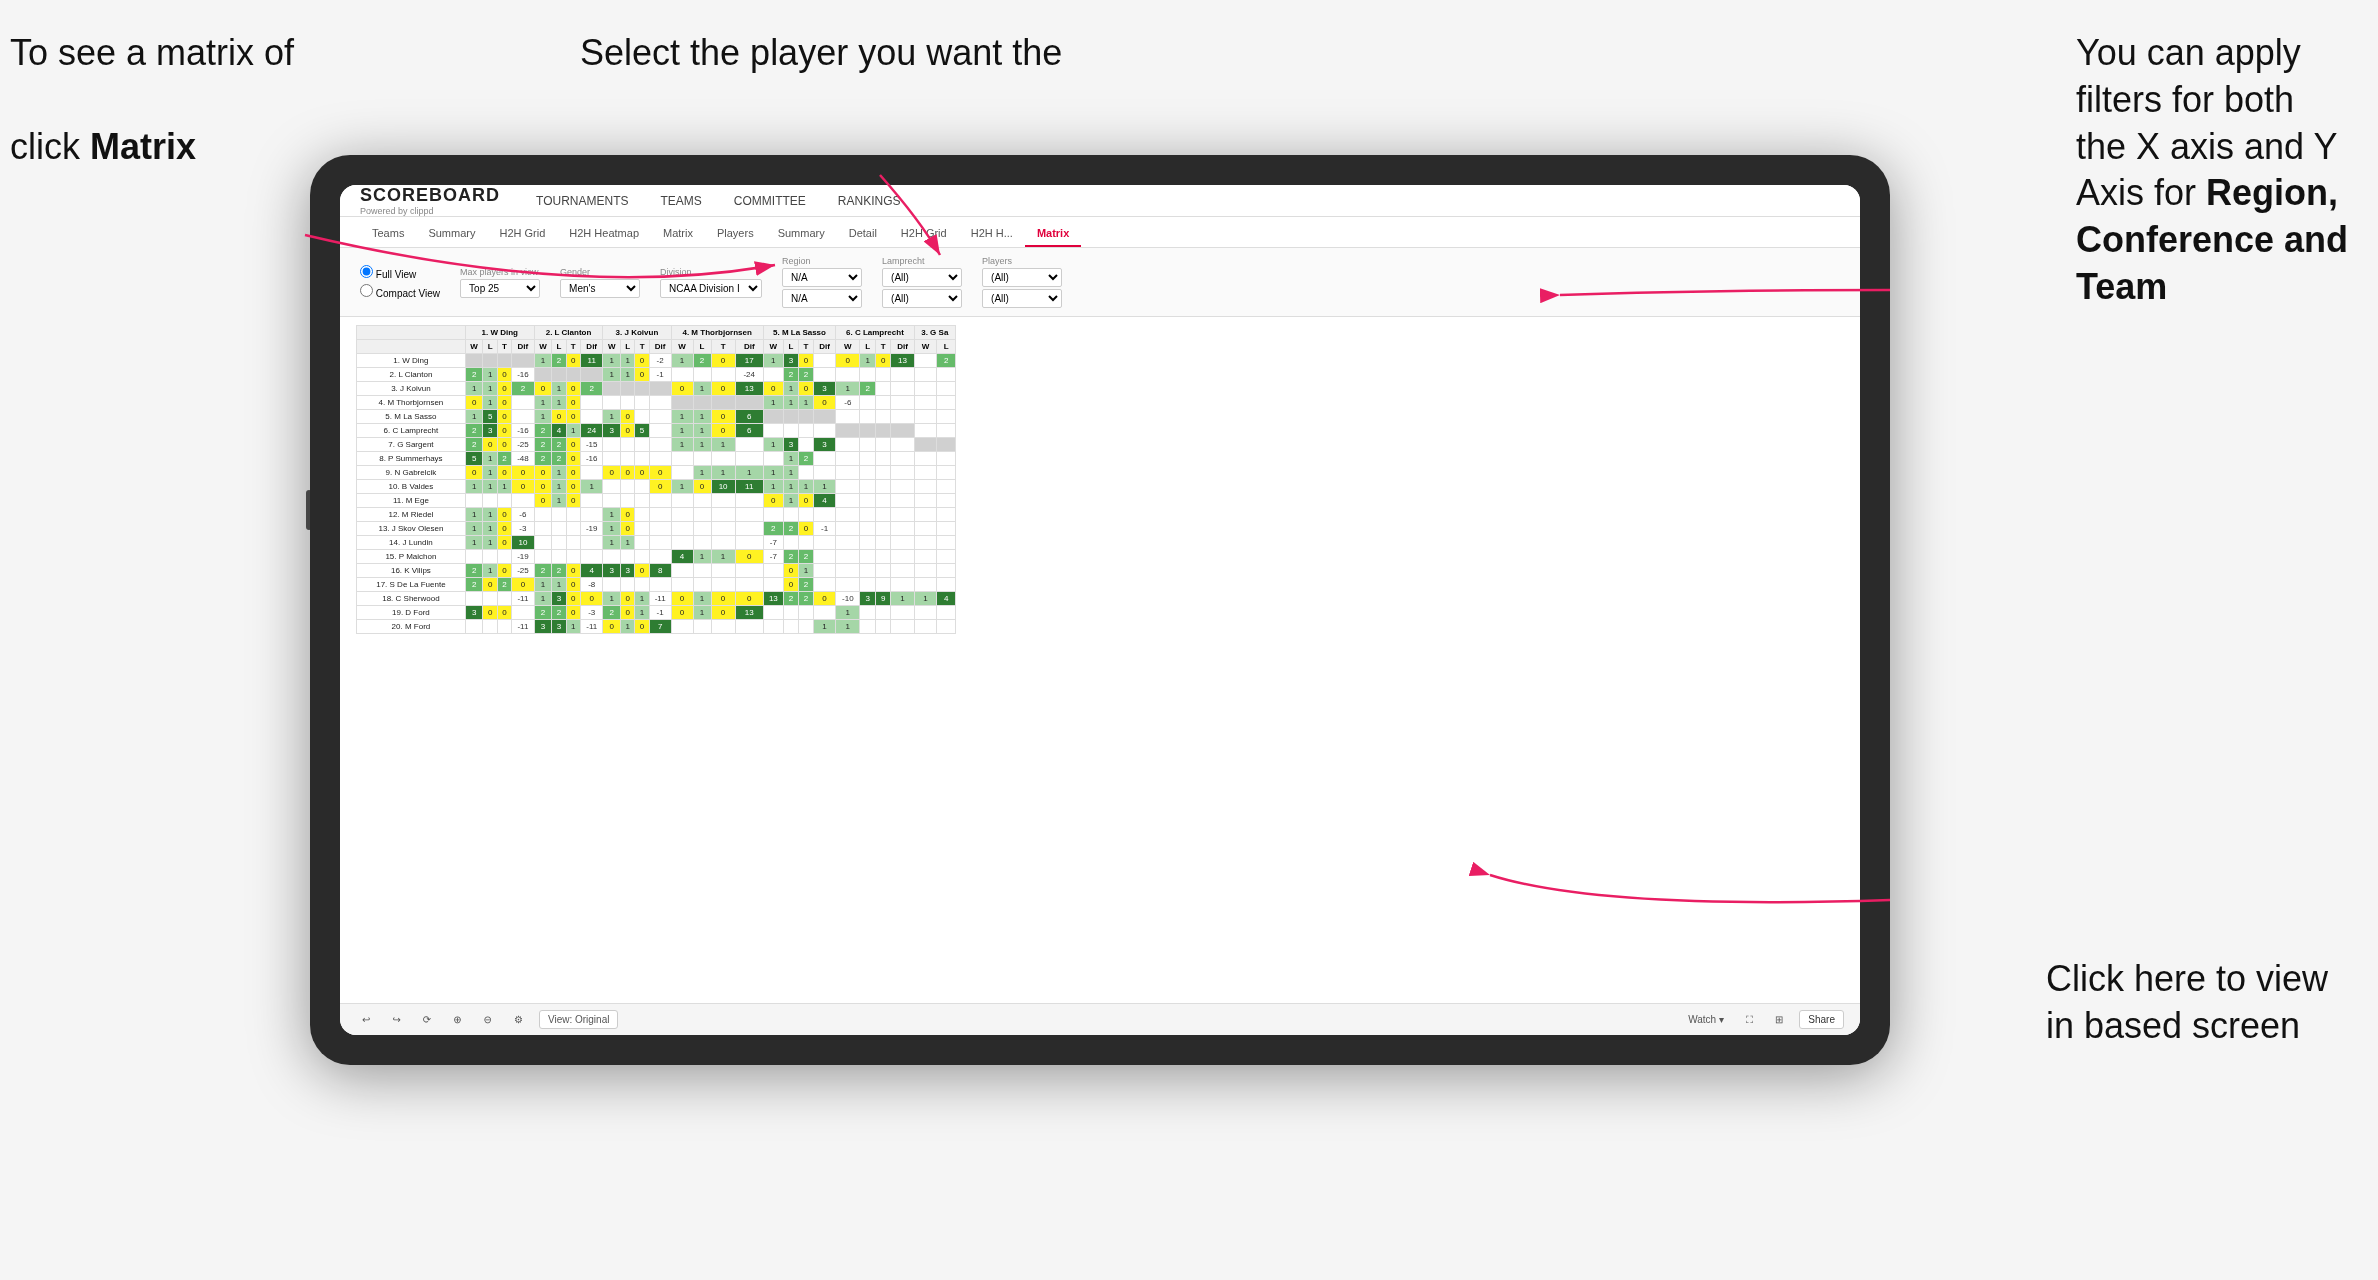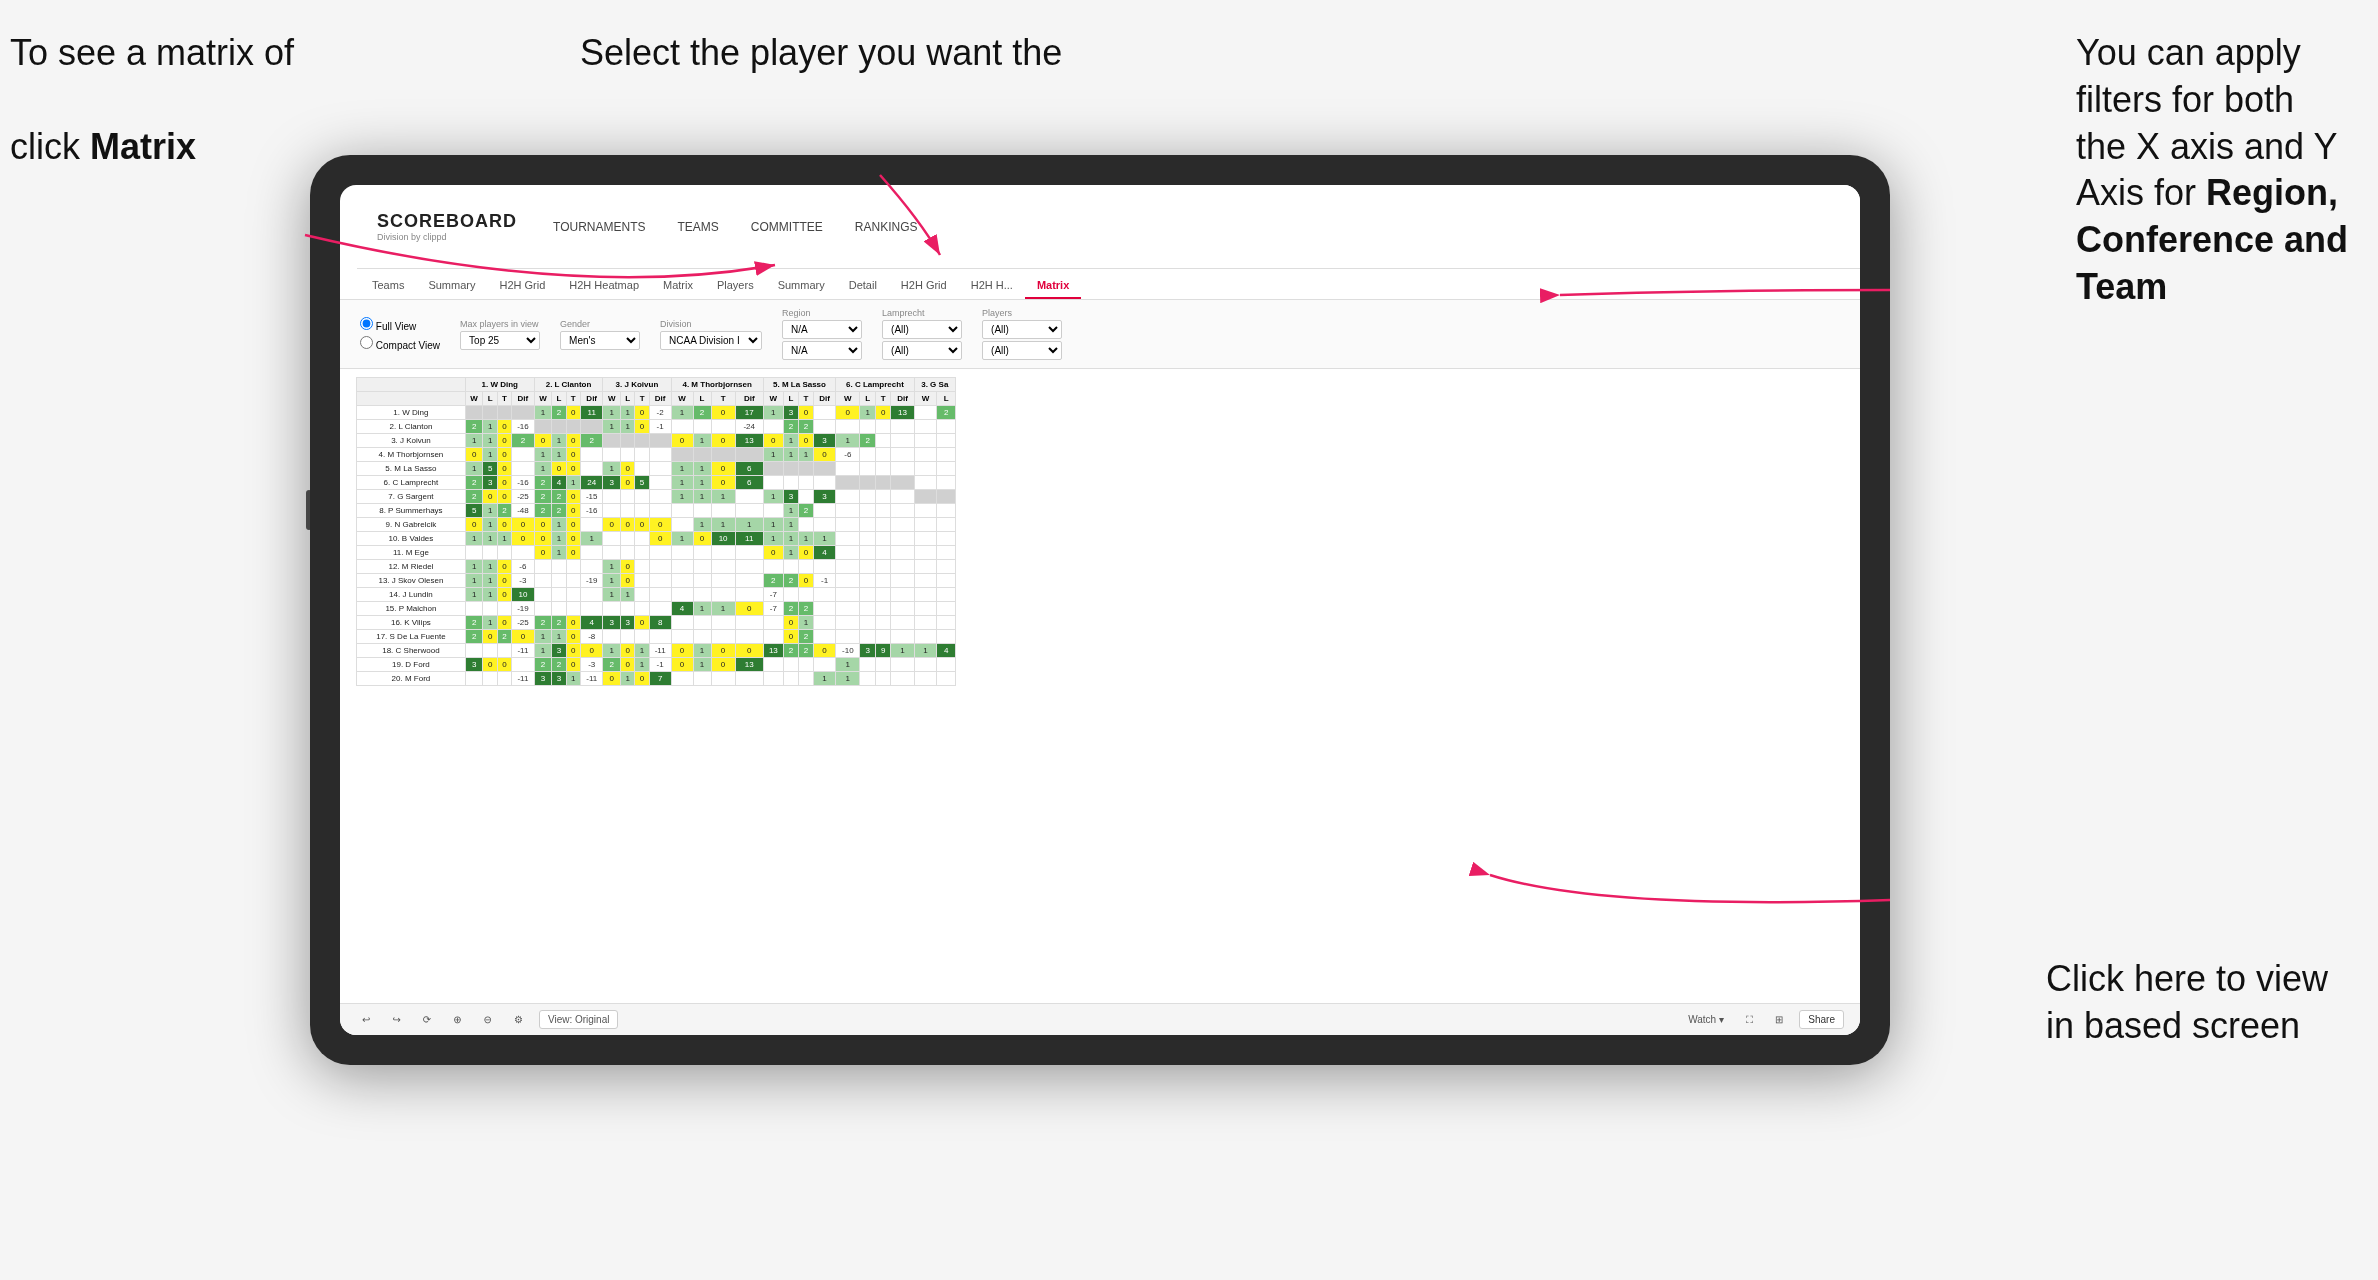--- a/index.html
+++ b/index.html
@@ -84,25 +84,24 @@
       border-radius: 16px;
       overflow: hidden;
       display: flex;
       flex-direction: column;
     }
 
     
     .sb-header {
       display: flex;
       align-items: center;
-      padding: 26px 20px;
+      padding: 0 20px;
       background: #fff;
       border-bottom: 1px solid #ddd;
       gap: 30px;
-      margin-left: 17px;
     }
     .sb-logo {
       display: flex;
       flex-direction: column;
     }
     .sb-logo-title {
       font-size: 18px;
       font-weight: 900;
       color: #222;
       letter-spacing: 1px;
@@ -306,21 +305,21 @@
 </div>
 
 <div class="tablet-side-button"></div>
 
 <div class="tablet-frame">
   <div class="tablet-screen">
 
     <div class="sb-header">
       <div class="sb-logo">
         <span class="sb-logo-title">SCOREBOARD</span>
-        <span class="sb-logo-sub">Division by clippd</span>
+        <span class="sb-logo-sub">Powered by clippd</span>
       </div>
       <div class="sb-nav">
         <span class="sb-nav-item">TOURNAMENTS</span>
         <span class="sb-nav-item">TEAMS</span>
         <span class="sb-nav-item">COMMITTEE</span>
         <span class="sb-nav-item">RANKINGS</span>
       </div>
     </div>
 
     <div class="sub-nav">

